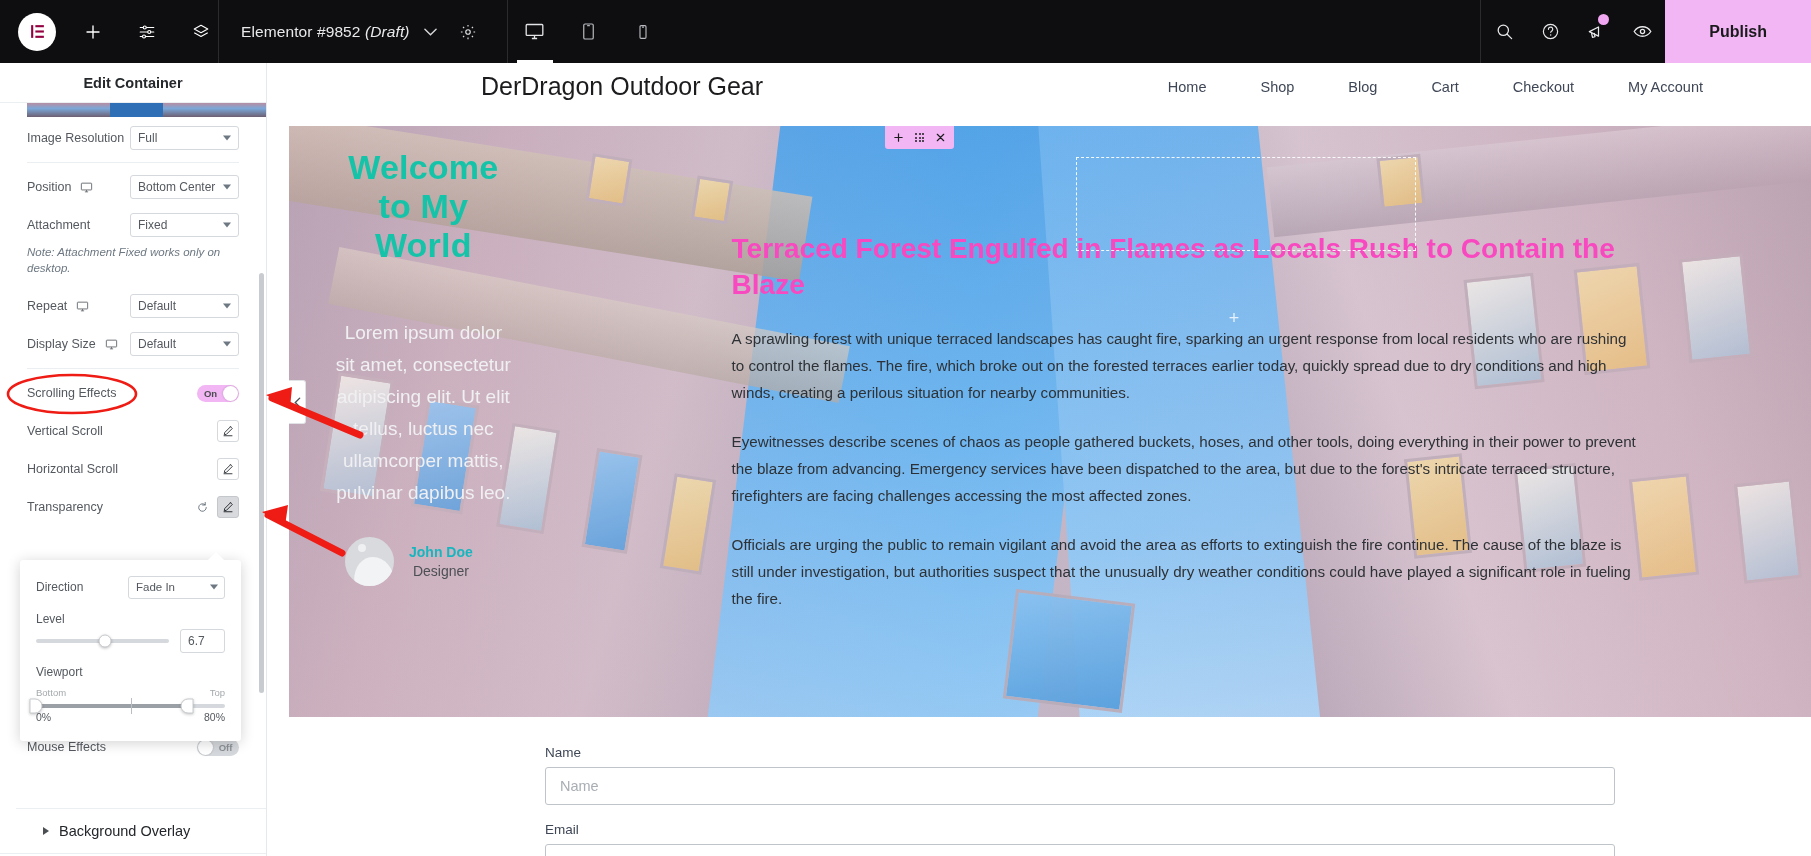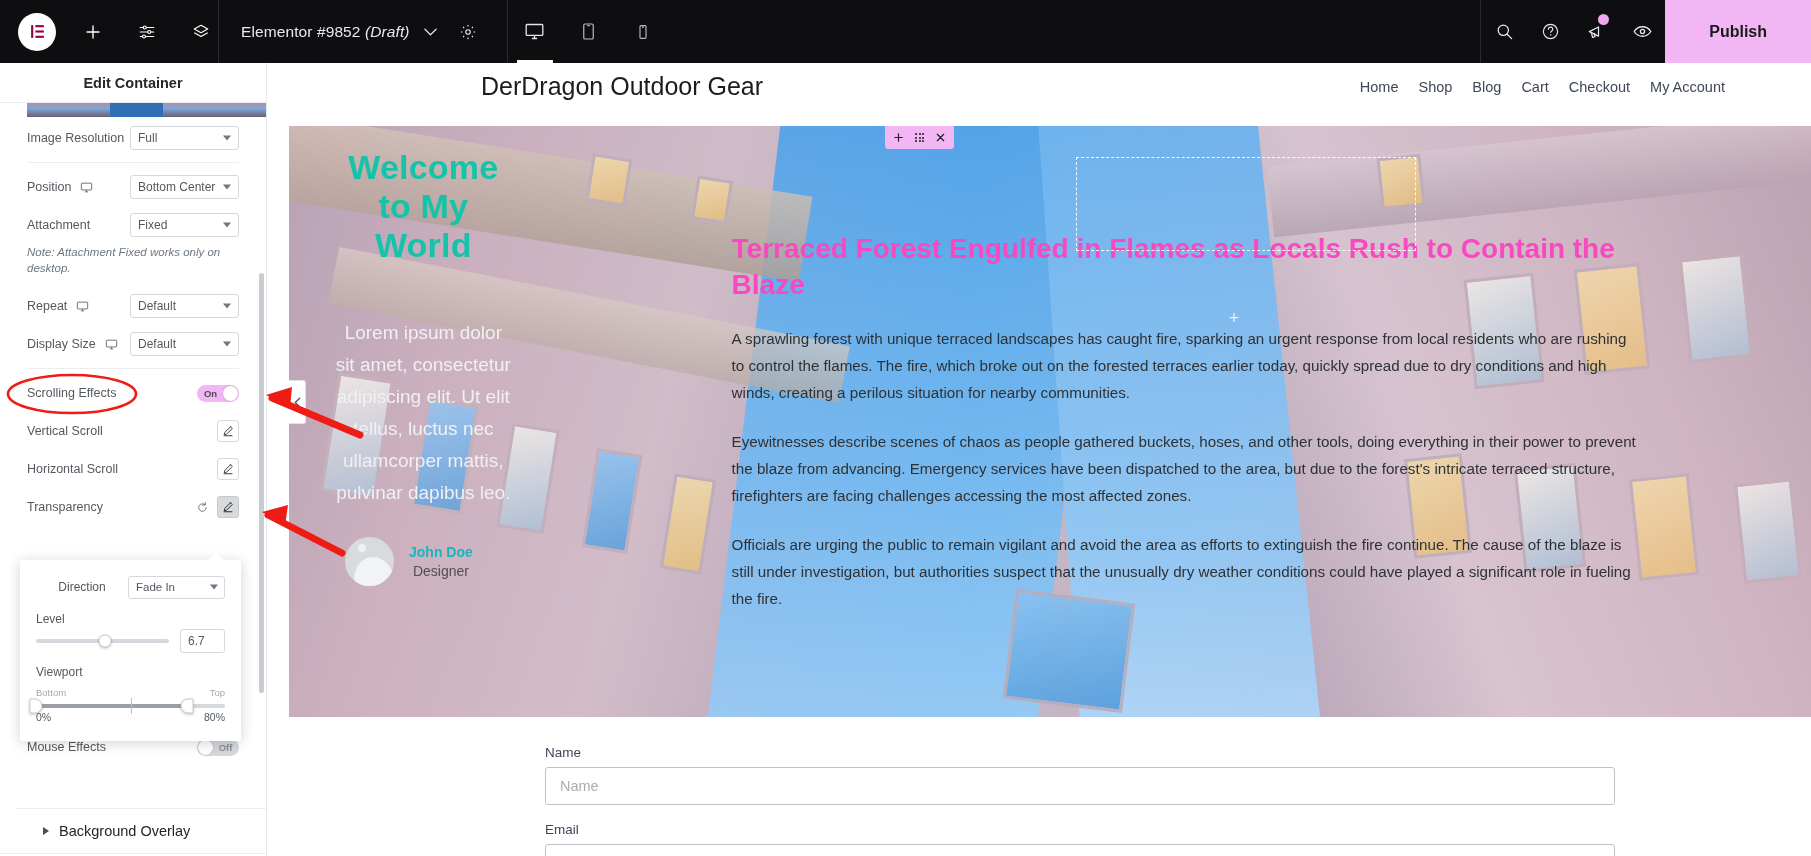--- a/index.html
+++ b/index.html
@@ -122,21 +122,21 @@
   
   .popover {
     position: absolute; left: 20px; top: 457px; width: 221px;
     background: #fff; border-radius: 3px; box-shadow: 0 2px 14px rgba(0,0,0,.18);
     padding: 14px 16px 18px 16px; z-index: 5;
   }
   .popover::before {
     content: ""; position: absolute; top: -8px; right: 17px; width: 0; height: 0;
     border-left: 8px solid transparent; border-right: 8px solid transparent; border-bottom: 8px solid #fff;
   }
-  .pop-row { display: flex; align-items: center; height: 26px; text-align: center; }
+  .pop-row { display: flex; align-items: center; height: 26px; }
   .pop-label { font-size: 12px; color: #54595f; flex: 1 1 auto; }
   .pop-sel {
     width: 97px; height: 23px; border: 1px solid #d5d8dc; border-radius: 3px; background: #fff;
     font-size: 11.5px; color: #54595f; padding: 0 18px 0 7px; display: flex; align-items: center;
     position: relative; cursor: pointer;
   }
   .pop-sel .caret {
     position: absolute; right: 6px; top: 50%; transform: translateY(-50%);
     width: 0; height: 0; border-left: 4px solid transparent; border-right: 4px solid transparent;
     border-top: 5px solid #6d7882;
@@ -202,21 +202,21 @@
     position: absolute; top: 63px; left: 289px; width: 1522px; height: 793px;
     background: #fff; overflow: hidden;
   }
   .site-header {
     height: 63px; background: #fff; display: flex; align-items: center;
     padding: 0 0 16px 0; position: relative; z-index: 4;
   }
   .site-title {
     font-size: 25px; color: #1c1c1e; font-weight: 400; margin-left: 192px;
   }
-  .site-nav { margin-left: auto; margin-right: 86px; display: flex; gap: 20px; }
+  .site-nav { margin-left: auto; margin-right: 108px; display: flex; gap: 54px; }
   .site-nav a {
     font-size: 14.5px; color: #3f4756; text-decoration: none; cursor: pointer;
   }
 
   .hero {
     position: relative; height: 591px; overflow: hidden;
   }
   
   .hero-photo { position: absolute; inset: 0; background: #c6aebb; }
   .ph-skyL {

